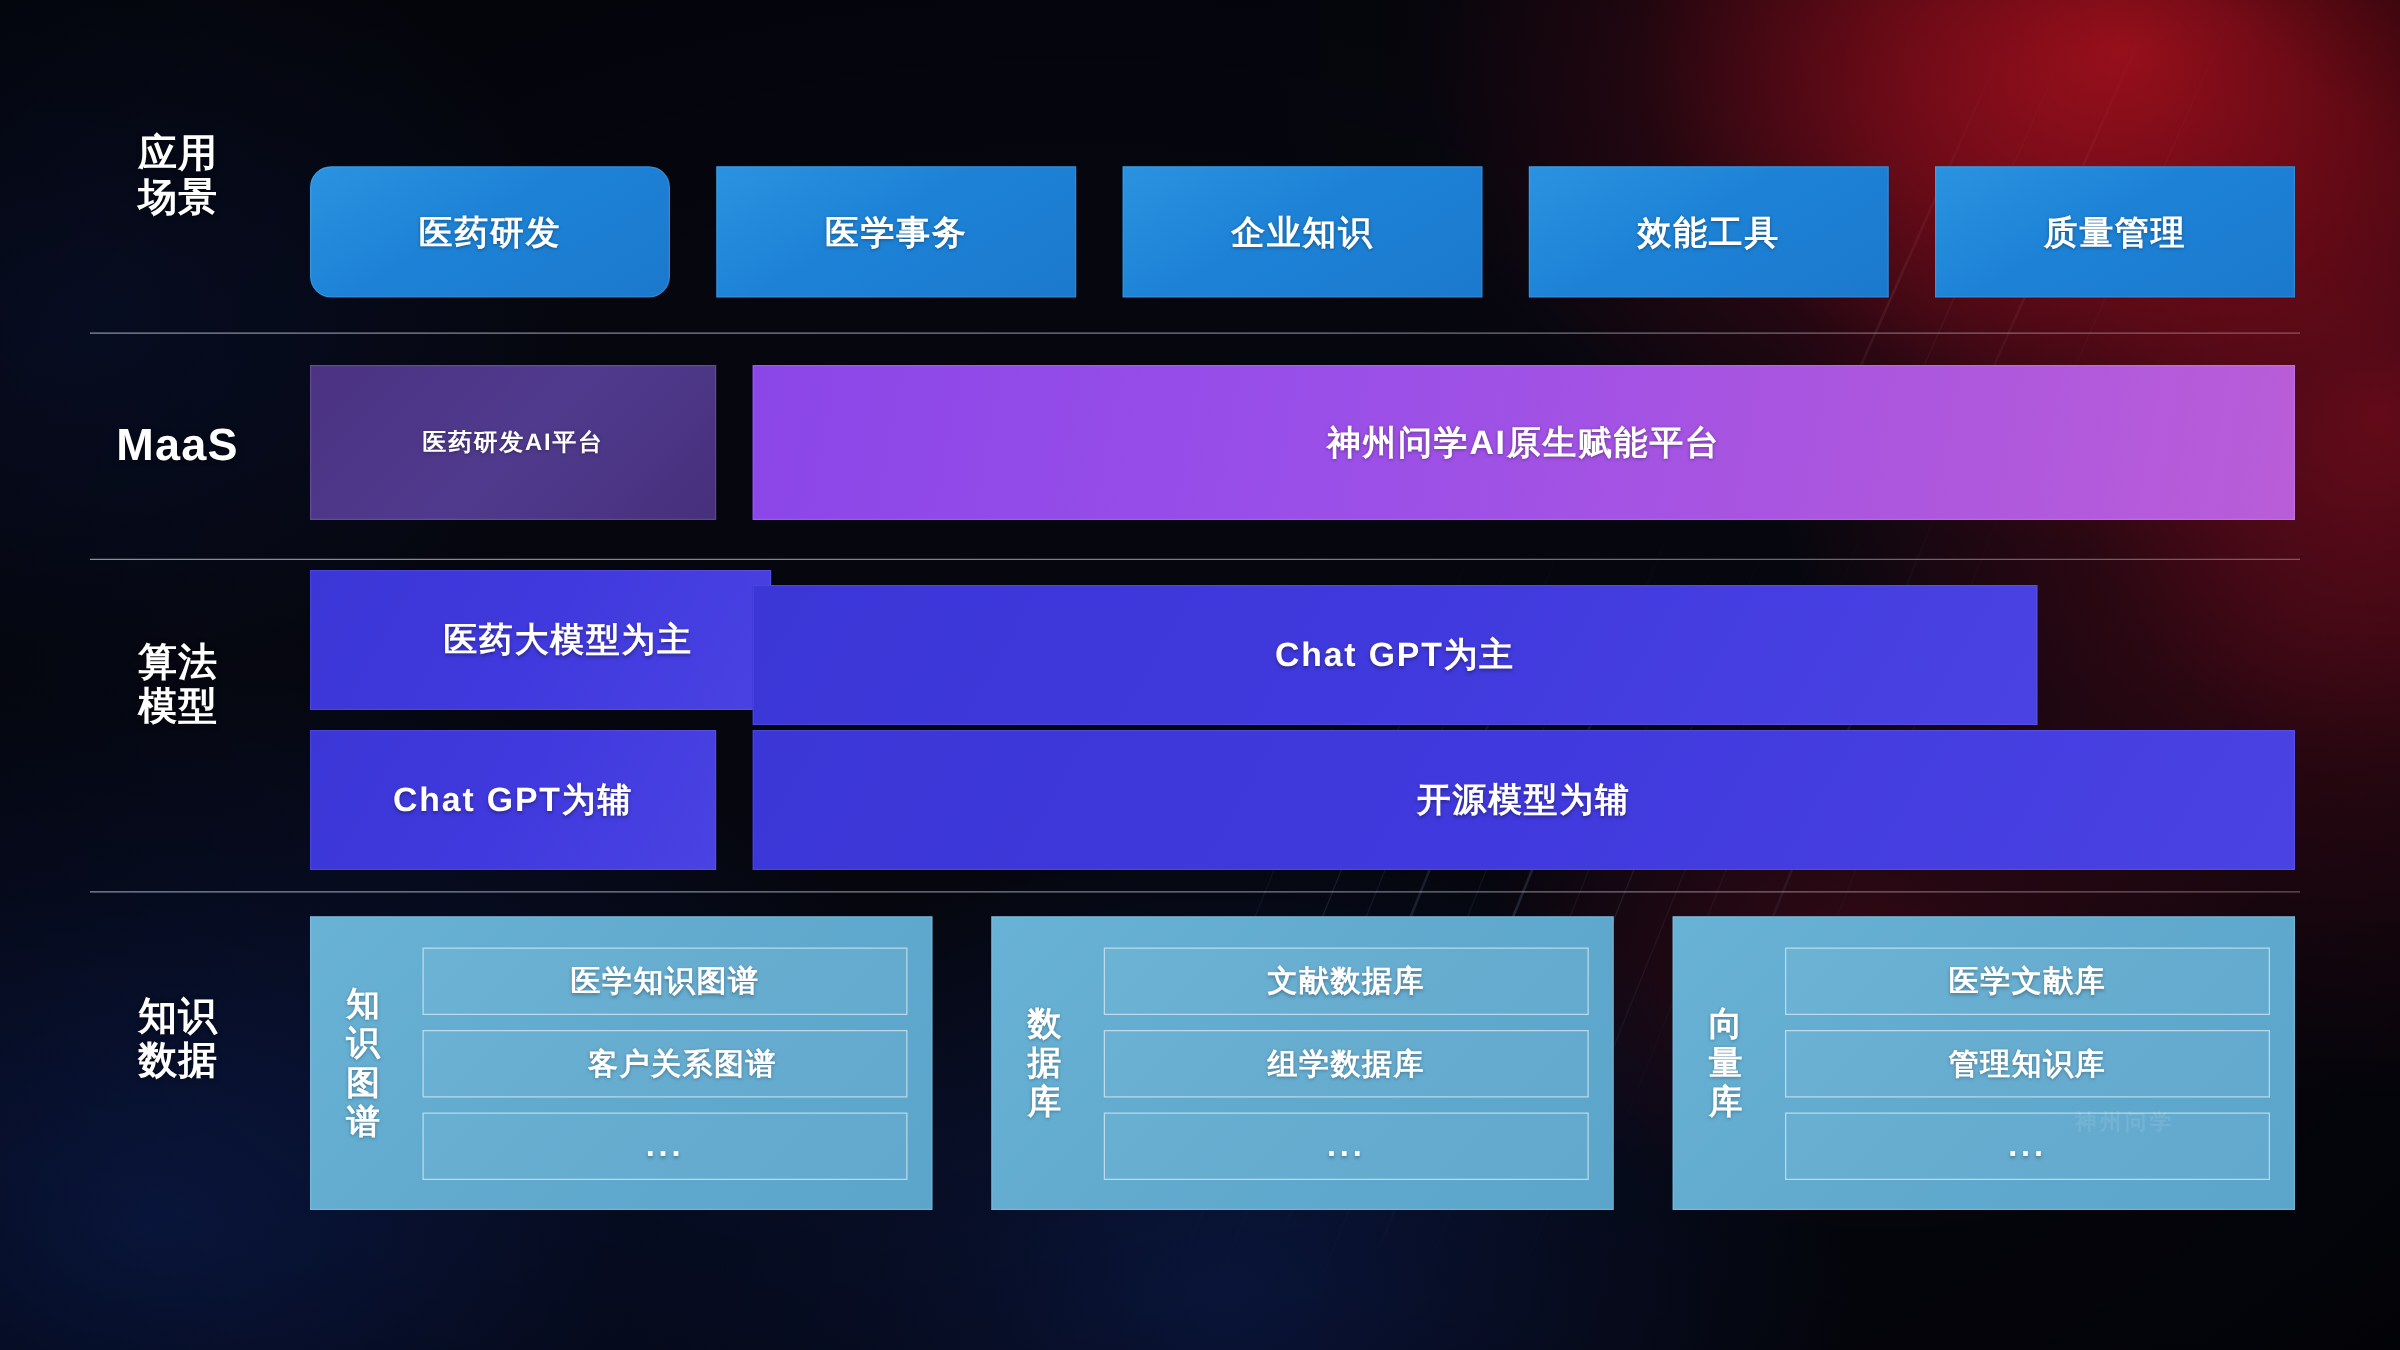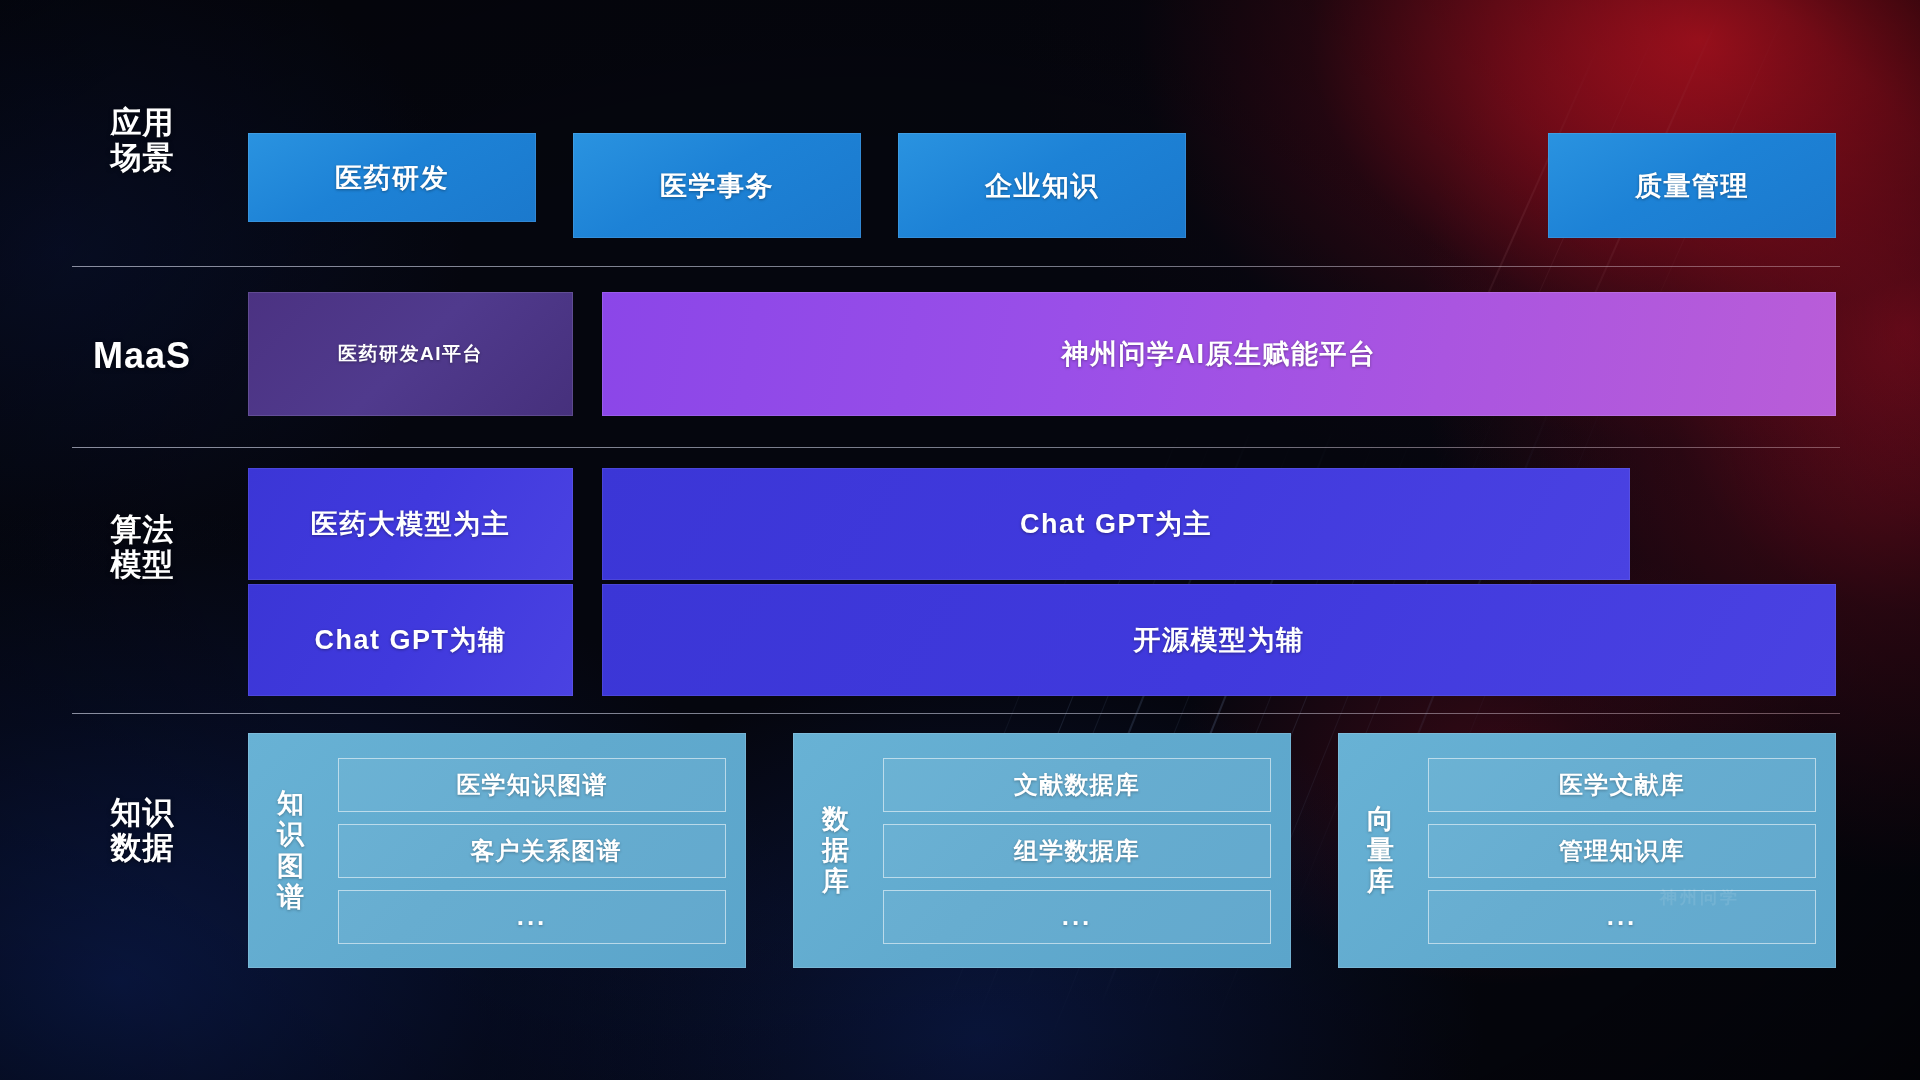--- a/index.html
+++ b/index.html
@@ -129,42 +129,43 @@
   </div>
 <div id="bg-vignette"></div>
 
 <div id="diagram">
 
   <div class="rowlabel" style="left:80px;top:105px;width:125px;font-size:31px;">
     <div>应用</div>
     <div>场景</div>
   </div>
 
-  <div class="box app-box" style="left:248px;top:133px;width:288px;height:89px;">医药研发</div>
+  <div class="box app-box" style="left:248px;top:133px;width:288px;height:105px;border-radius:17px;">医药研发</div>
   <div class="box app-box" style="left:573px;top:133px;width:288px;height:105px;">医学事务</div>
   <div class="box app-box" style="left:898px;top:133px;width:288px;height:105px;">企业知识</div>
+  <div class="box app-box" style="left:1223px;top:133px;width:288px;height:105px;">效能工具</div>
   <div class="box app-box" style="left:1548px;top:133px;width:288px;height:105px;">质量管理</div>
 
   <div class="rowline" style="left:72px;top:266px;width:1768px;"></div>
 
   <div class="rowlabel" style="left:72px;top:335px;width:140px;font-size:36px;">
     <div>MaaS</div>
   </div>
 
   <div class="box maas-left" style="left:248px;top:292px;width:325px;height:124px;">医药研发AI平台</div>
   <div class="box maas-right" style="left:602px;top:292px;width:1234px;height:124px;">神州问学AI原生赋能平台</div>
 
   <div class="rowline" style="left:72px;top:447px;width:1768px;"></div>
 
   <div class="rowlabel" style="left:80px;top:512px;width:125px;font-size:31px;">
     <div>算法</div>
     <div>模型</div>
   </div>
 
-  <div class="box algo-box" style="left:248px;top:468px;width:325px;height:112px;">医药大模型为主</div>
+  <div class="box algo-box" style="left:248px;top:456px;width:325px;height:112px;padding-left:44px;">医药大模型为主</div>
   <div class="box algo-box" style="left:602px;top:468px;width:1028px;height:112px;">Chat GPT为主</div>
 
   <div class="box algo-box" style="left:248px;top:584px;width:325px;height:112px;">Chat GPT为辅</div>
   <div class="box algo-box" style="left:602px;top:584px;width:1234px;height:112px;">开源模型为辅</div>
 
   <div class="rowline" style="left:72px;top:713px;width:1768px;"></div>
 
   <div class="rowlabel" style="left:80px;top:795px;width:125px;font-size:31px;">
     <div>知识</div>
     <div>数据</div>

